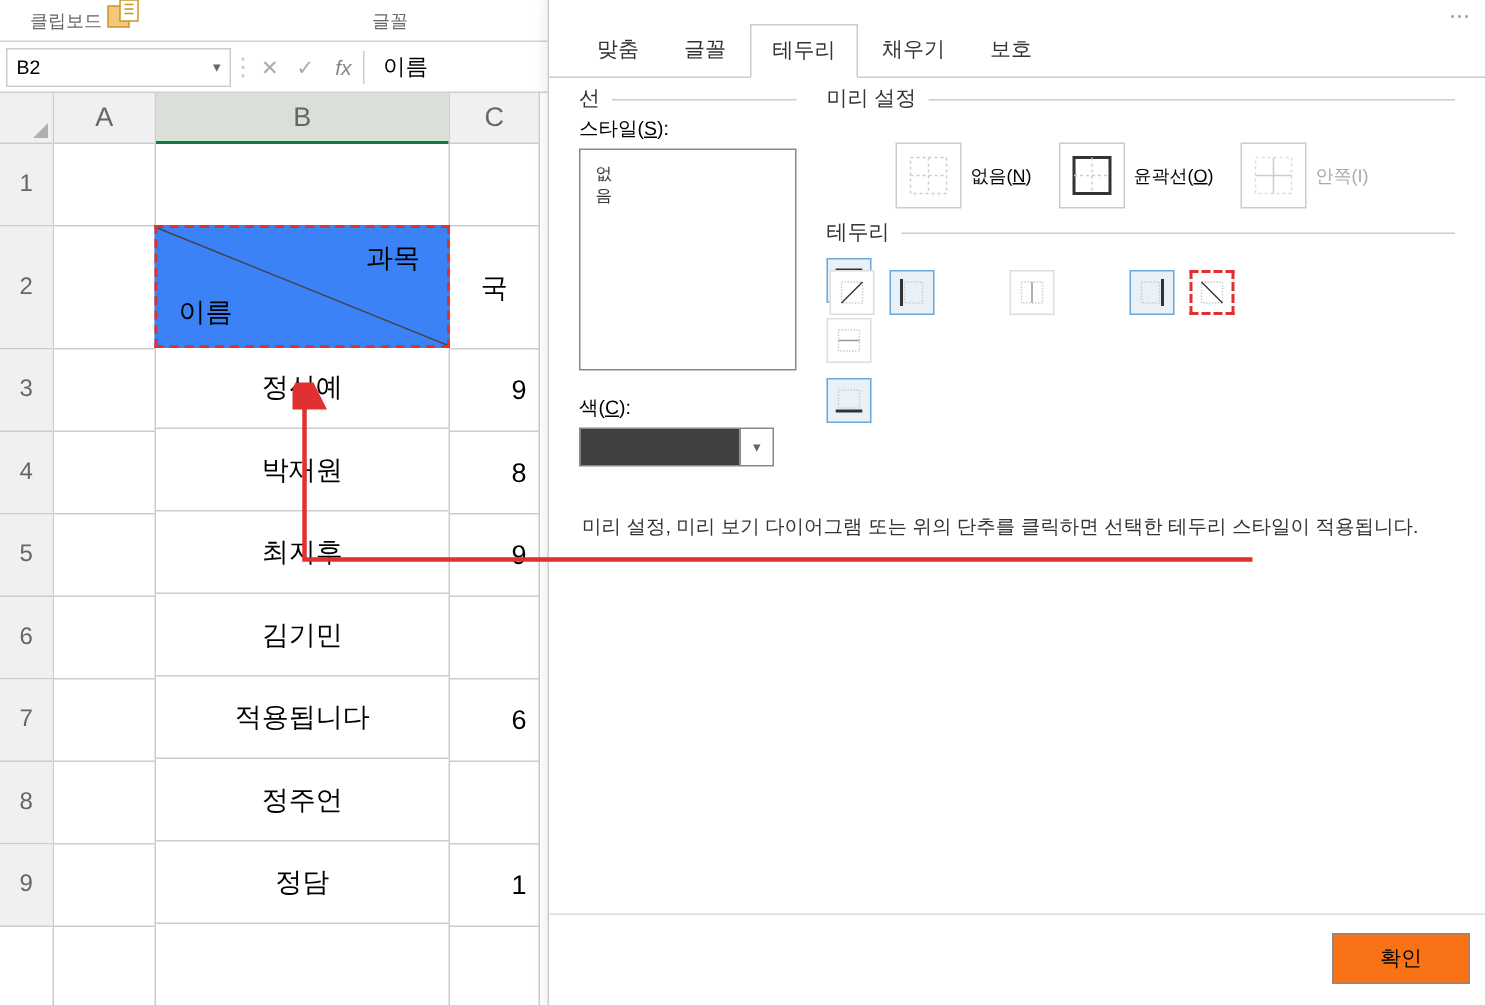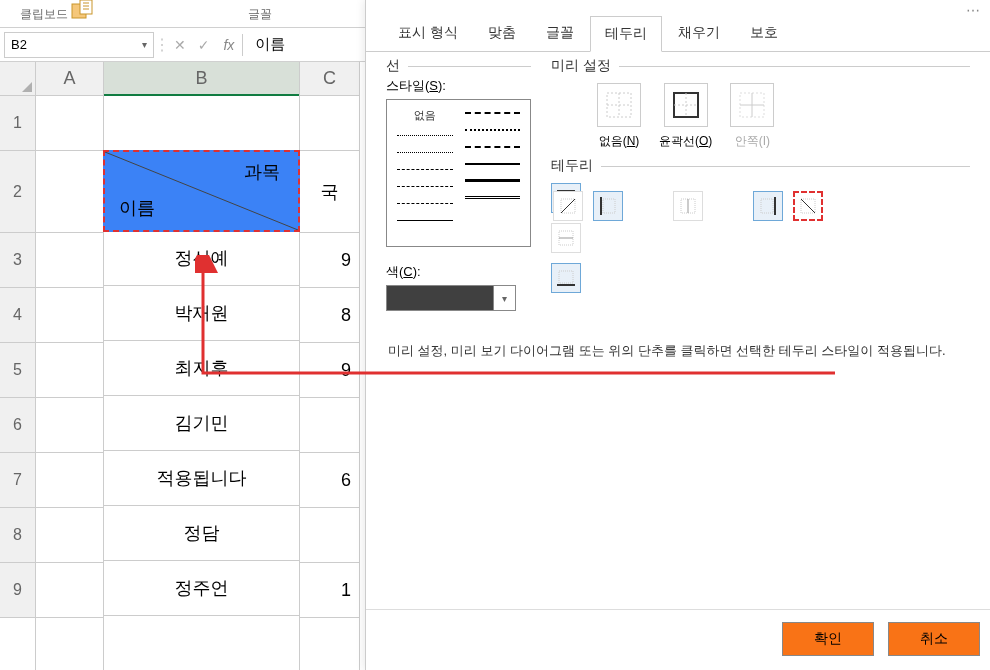--- a/index.html
+++ b/index.html
@@ -243,21 +243,21 @@
     .style-box {
       border: 1px solid #888;
       width: 145px;
       height: 148px;
       display: flex;
       padding: 4px;
     }
     .style-col {
       width: 50%;
       display: flex;
-      flex-direction: column;
+      flex-direction: row;
       gap: 8px;
       padding: 4px 6px;
     }
     .style-none {
       font-size: 11px;
       text-align: center;
       color: #333;
     }
     .line-sample {
       height: 9px;
@@ -293,24 +293,25 @@
       color: #666;
     }
     .presets {
       display: flex;
       gap: 18px;
       margin-top: 6px;
       margin-left: 46px;
     }
     .preset {
       display: flex;
-      flex-direction: column;
+      flex-direction: row;
       align-items: center;
       gap: 6px;
       font-size: 12px;
+      margin-top: 12px;
     }
     .preset.disabled { color: #aaa; }
     .preset-box {
       width: 44px;
       height: 44px;
       border: 1px solid #ccc;
       display: flex;
       align-items: center;
       justify-content: center;
     }
@@ -463,42 +464,41 @@
             <line x1="0" y1="0" x2="100%" y2="100%" stroke="#444" stroke-width="1"></line>
           </svg>
         <span class="lbl-top">과목</span>
         <span class="lbl-bot">이름</span>
       </div>
       <div class="cell">정선예</div>
       <div class="cell">박재원</div>
       <div class="cell">최지후</div>
       <div class="cell">김기민</div>
       <div class="cell">적용됩니다</div>
+      <div class="cell">정주언</div>
       <div class="cell">정담</div>
-      <div class="cell">정주언</div>
     </div>
     <div class="col col-c">
       <div class="colhdr">C</div>
       <div class="cell"></div>
       <div class="cell tall">국</div>
       <div class="cell right">9</div>
       <div class="cell right">8</div>
       <div class="cell right">9</div>
       <div class="cell right"></div>
       <div class="cell right">6</div>
       <div class="cell right"></div>
       <div class="cell right">1</div>
     </div>
   </div>
 </div>
 
 <div class="dialog">
   <div class="dlg-close">⋯</div>
   <div class="dlg-tabs">
-    <div class="dlg-tab">표시 형식</div>
     <div class="dlg-tab">맞춤</div>
     <div class="dlg-tab">글꼴</div>
     <div class="dlg-tab active">테두리</div>
     <div class="dlg-tab">채우기</div>
     <div class="dlg-tab">보호</div>
   </div>
 
   <div class="dlg-body">
 
     <div class="col-left">
@@ -657,21 +657,20 @@
         </div>
       </div>
     </div>
   </div>
 
   <div class="dlg-note">미리 설정, 미리 보기 다이어그램 또는 위의 단추를 클릭하면 선택한 테두리 스타일이 적용됩니다.</div>
 
   <div class="dlg-separator"></div>
   <div class="dlg-buttons">
     <div class="dlg-btn">확인</div>
-    <div class="dlg-btn">취소</div>
   </div>
 </div>
 
 <svg class="arrow-overlay" style="left:195px;top:255px" width="660" height="130">
   <defs>
     <marker id="ah" markerWidth="10" markerHeight="10" refX="2" refY="5" orient="auto">
       <path d="M0,0 L10,5 L0,10 Z" fill="#e03030"></path>
     </marker>
   </defs>
   <path d="M 640 118 L 8 118 L 8 12" fill="none" stroke="#e03030" stroke-width="3" marker-end="url(#ah)"></path>

